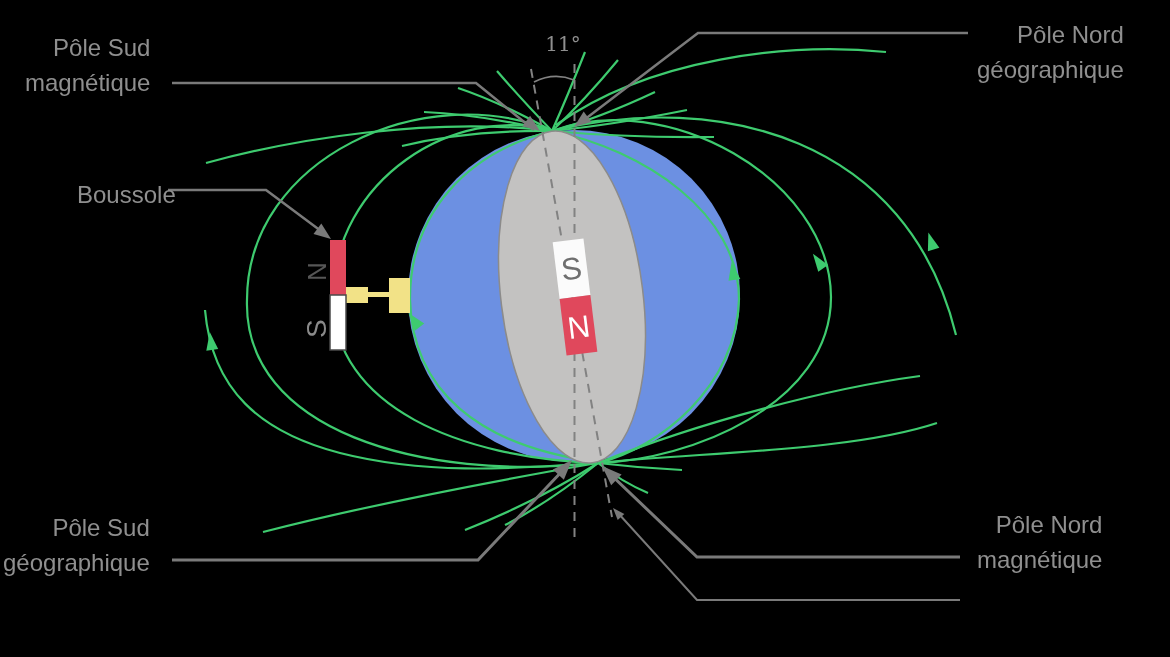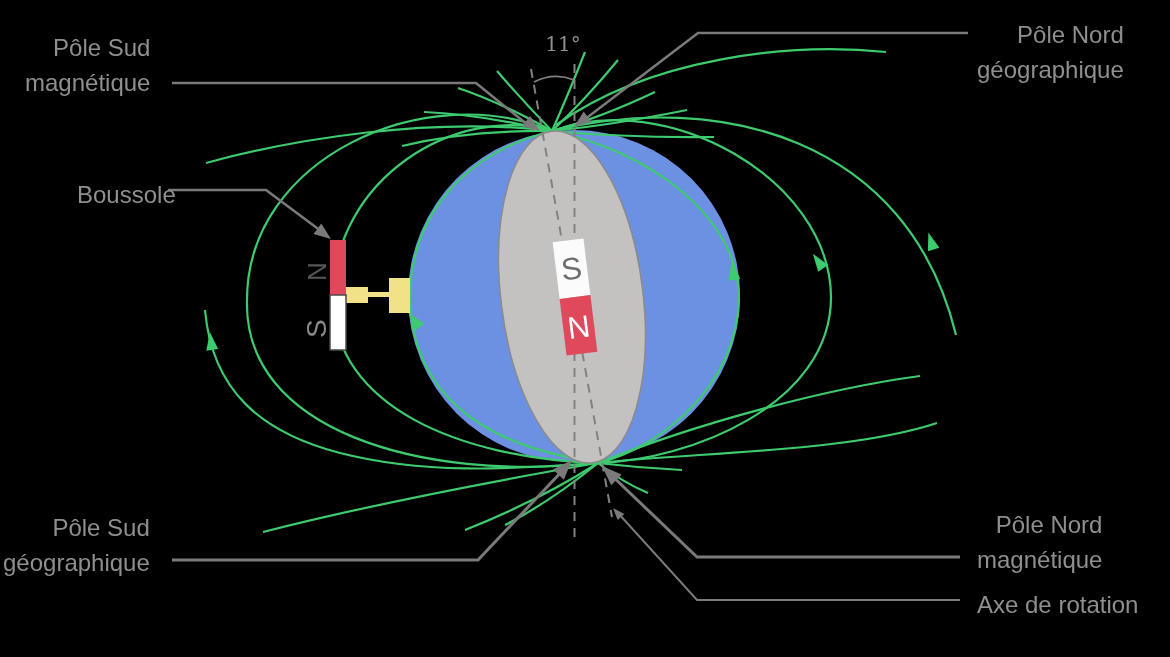--- a/index.html
+++ b/index.html
@@ -123,16 +123,15 @@
     <span>Pôle Nord</span>
     <span>géographique</span>
   </div>
 
   <div class="lbl" style="left:977px;top:507px;">
     <span>Pôle Nord</span>
     <span>magnétique</span>
   </div>
 
   <div class="lbl" style="left:977px;top:587px;">
-    <span>Axe de rotation</span>
   </div>
 
 </div>
 
 </body></html>

